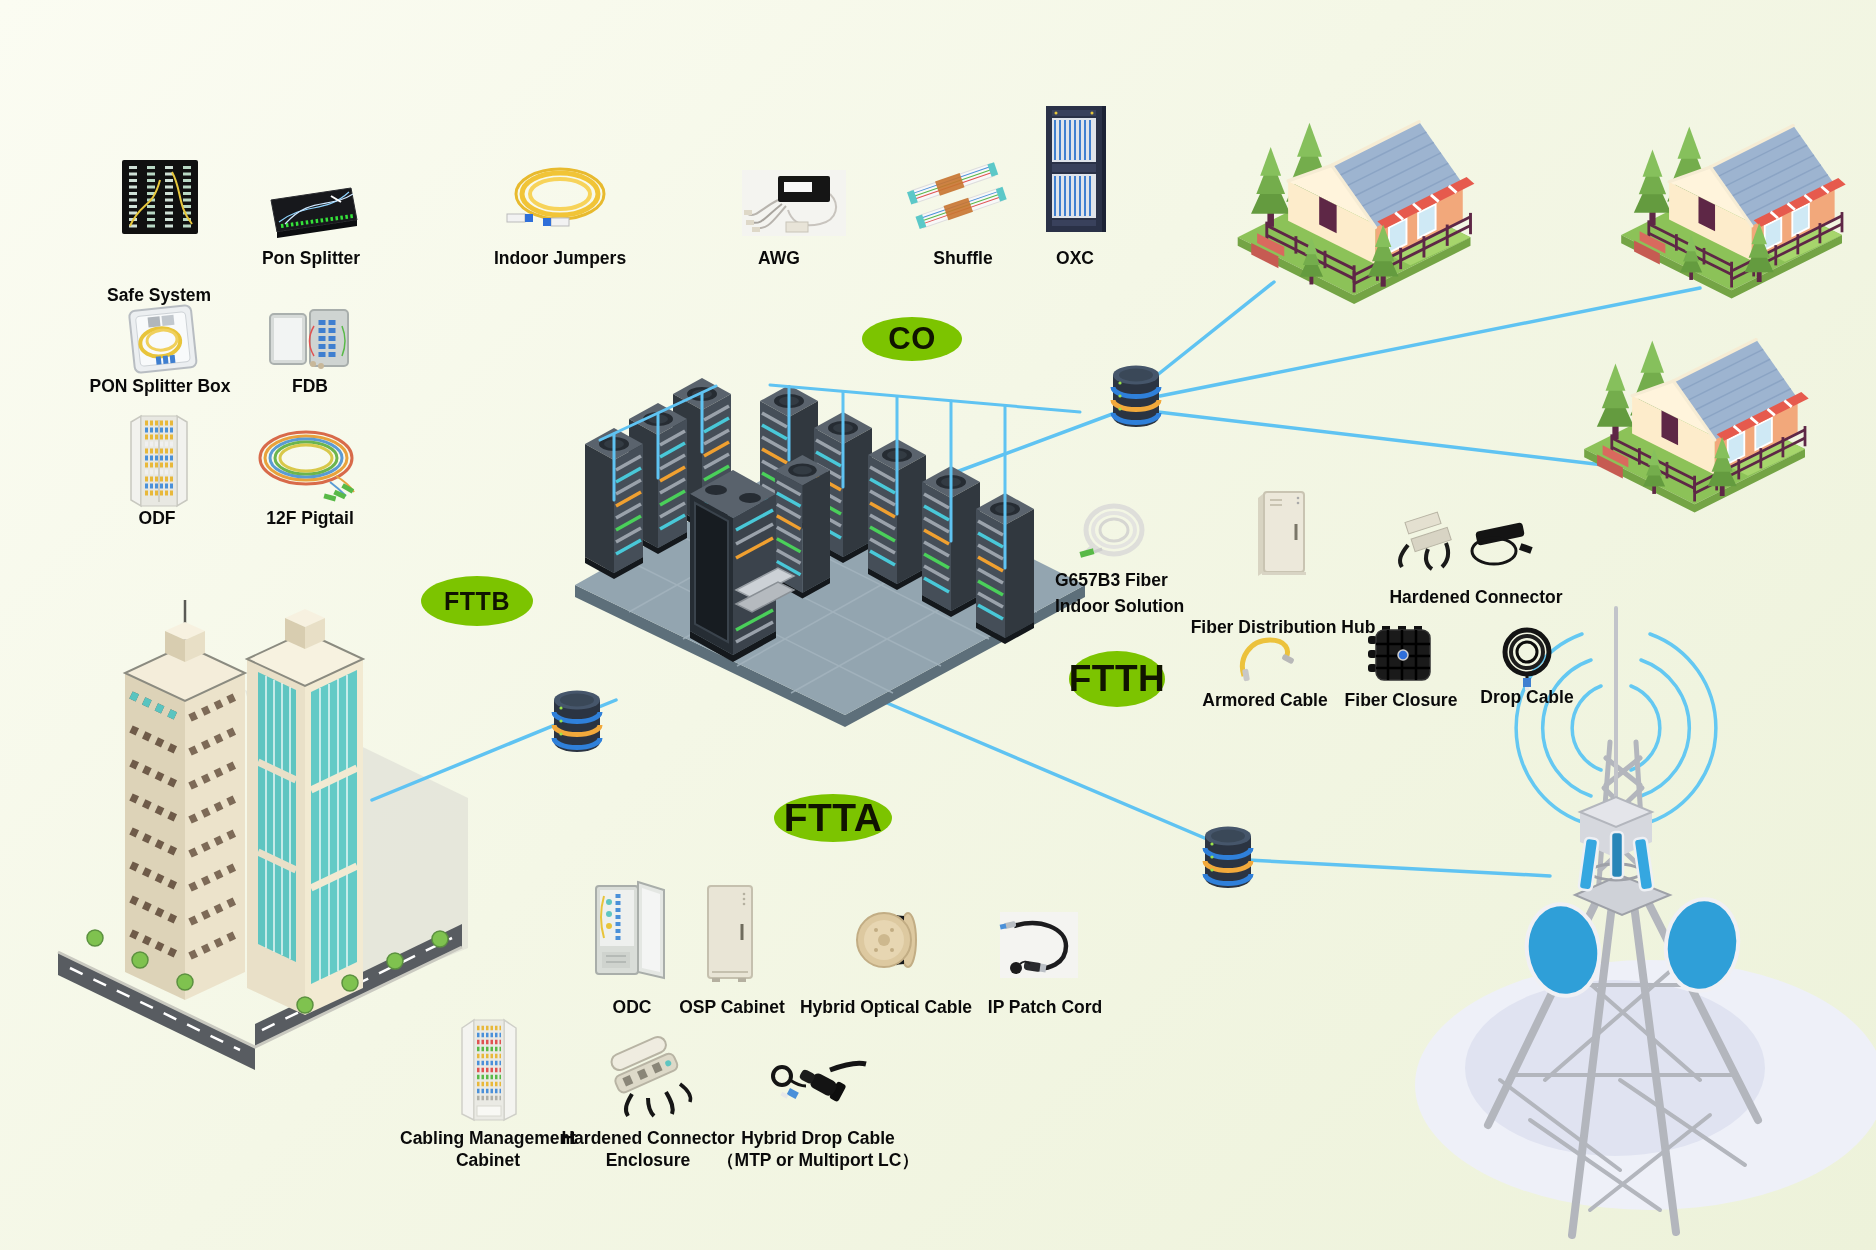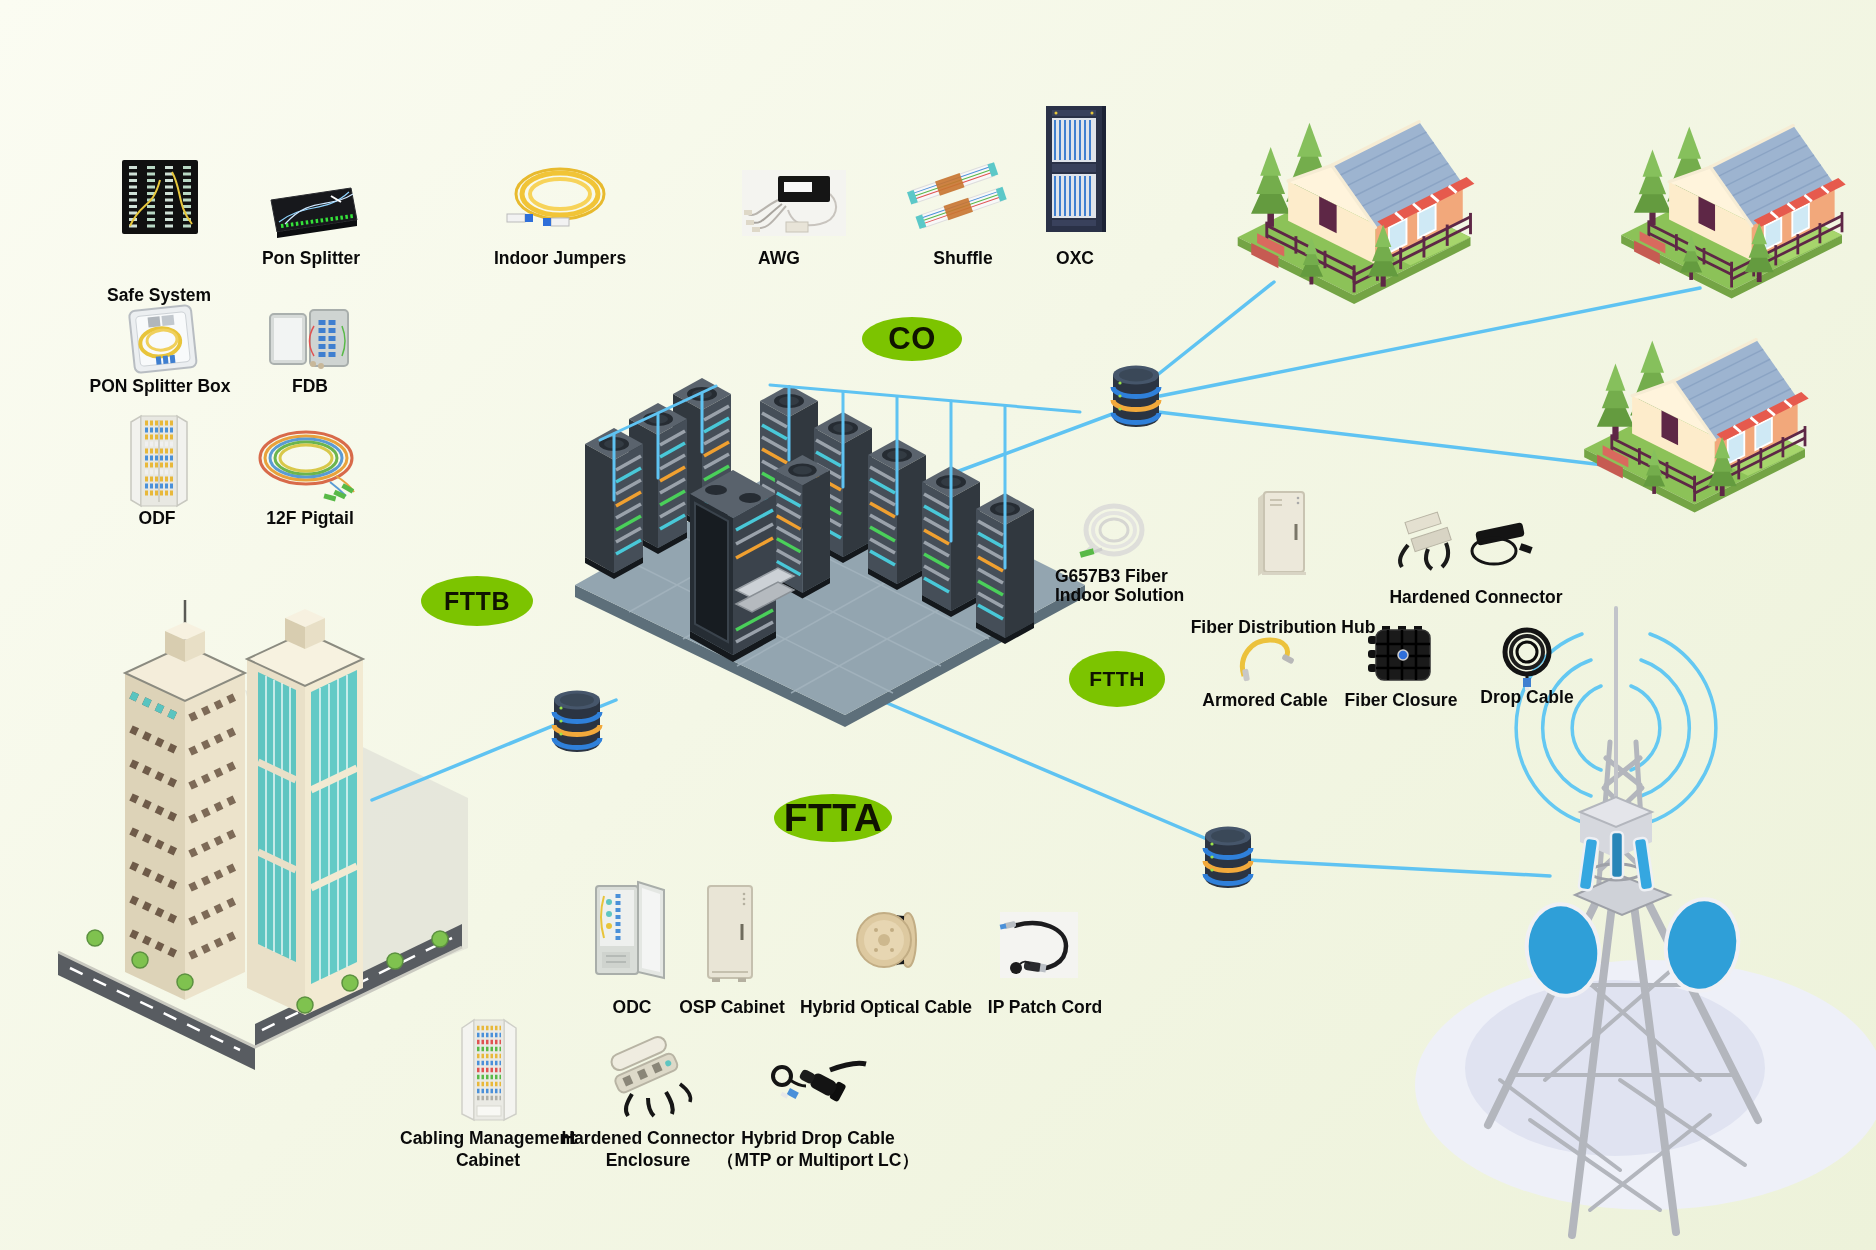--- a/index.html
+++ b/index.html
@@ -4,21 +4,21 @@
 <style>
   html,body{margin:0;padding:0;}
   body{font-family:"Liberation Sans",sans-serif;background:#e8e8e0;}
   .canvas{position:relative;width:1876px;height:1250px;overflow:hidden;
           background:linear-gradient(135deg,#fbfcf2 0%,#f4f7e6 45%,#edf2da 100%);}
   .scene{position:absolute;left:0;top:0;}
   .cap{position:absolute;transform:translateX(-50%);text-align:center;
        font-size:17.5px;font-weight:bold;color:#0a0a0a;line-height:22px;
        white-space:pre-line;width:280px;pointer-events:none;}
   .cap-left{position:absolute;text-align:left;font-size:17.5px;font-weight:bold;
-       color:#0a0a0a;line-height:19px;white-space:pre-line;width:220px;}
+       color:#0a0a0a;line-height:26px;white-space:pre-line;width:220px;}
   .badge{position:absolute;background:#7cc400;border-radius:50%;
          display:flex;align-items:center;justify-content:center;
          font-weight:bold;color:#101400;letter-spacing:0.5px;}
 </style>
 </head>
 <body>
 
 <div class="canvas">
 
 <svg class="scene" width="1876" height="1250" viewBox="0 0 1876 1250">
@@ -650,21 +650,21 @@
   </g>
   <rect x="18" y="34" width="10" height="7" fill="#4a90d9" transform="rotate(28 23 37)"></rect>
   <rect x="11" y="37" width="7" height="4" fill="#e8e8e8" transform="rotate(28 14 39)"></rect>
   <circle cx="12" cy="20" r="9" stroke="#141414" stroke-width="4" fill="none"></circle>
   <path d="M20,24 C26,28 30,30 36,30" stroke="#141414" stroke-width="3" fill="none"></path>
 </g>
 </svg>
 
 <div class="badge" style="left:862px;top:317px;width:100px;height:44px;font-size:31px;">CO</div>
 <div class="badge" style="left:421px;top:576px;width:112px;height:50px;font-size:25px;">FTTB</div>
-<div class="badge" style="left:1069px;top:651px;width:96px;height:56px;font-size:21px;">FTTH</div>
+<div class="badge" style="left:1069px;top:651px;width:96px;height:56px;font-size:37px;">FTTH</div>
 <div class="badge" style="left:774px;top:794px;width:118px;height:48px;font-size:39px;">FTTA</div>
 
 <div class="cap" style="left:159px;top:247px;margin-top:37px;">Safe System</div>
 <div class="cap" style="left:311px;top:247px;">Pon Splitter</div>
 <div class="cap" style="left:560px;top:247px;">Indoor Jumpers</div>
 <div class="cap" style="left:779px;top:247px;">AWG</div>
 <div class="cap" style="left:963px;top:247px;">Shuffle</div>
 <div class="cap" style="left:1075px;top:247px;">OXC</div>
 <div class="cap" style="left:160px;top:375px;">PON Splitter Box</div>
 <div class="cap" style="left:310px;top:375px;">FDB</div>

